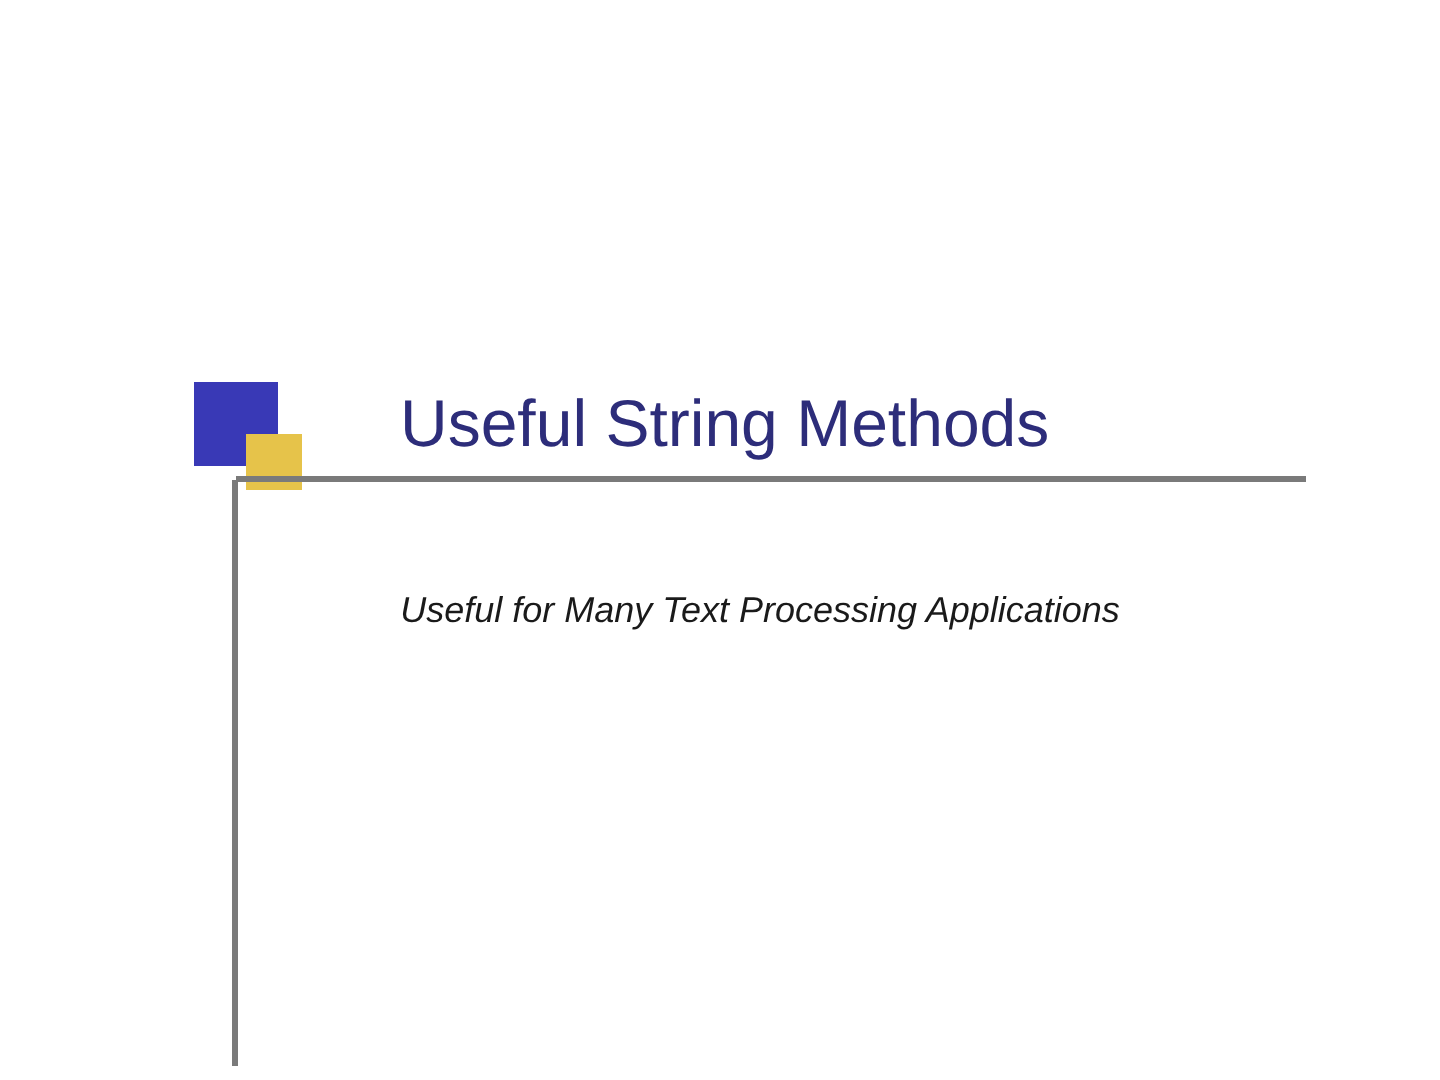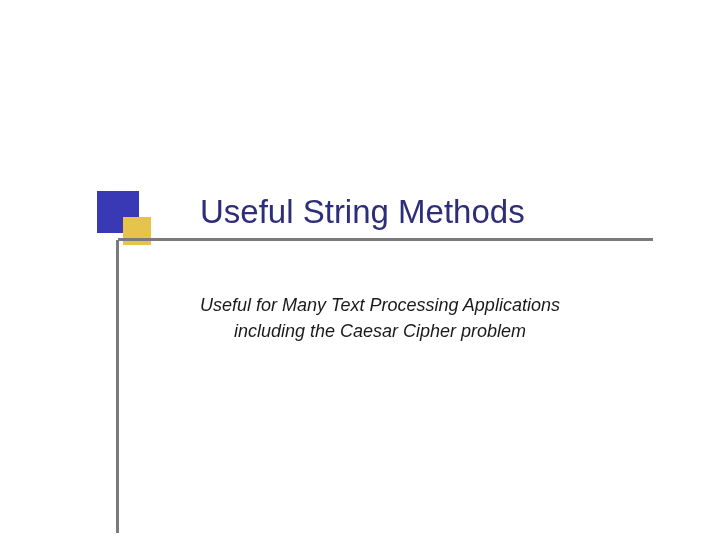--- a/index.html
+++ b/index.html
@@ -83,14 +83,13 @@
   <div class="yellow-square"></div>
 </div>
 
 <div class="hline"></div>
 <div class="vline"></div>
 
 <h1 class="title">Useful String Methods</h1>
 
 <div class="subtitle">
   <span>Useful for Many Text Processing Applications</span><br>
-  <span>including the Caesar Cipher problem</span>
 </div>
 
 </body></html>

